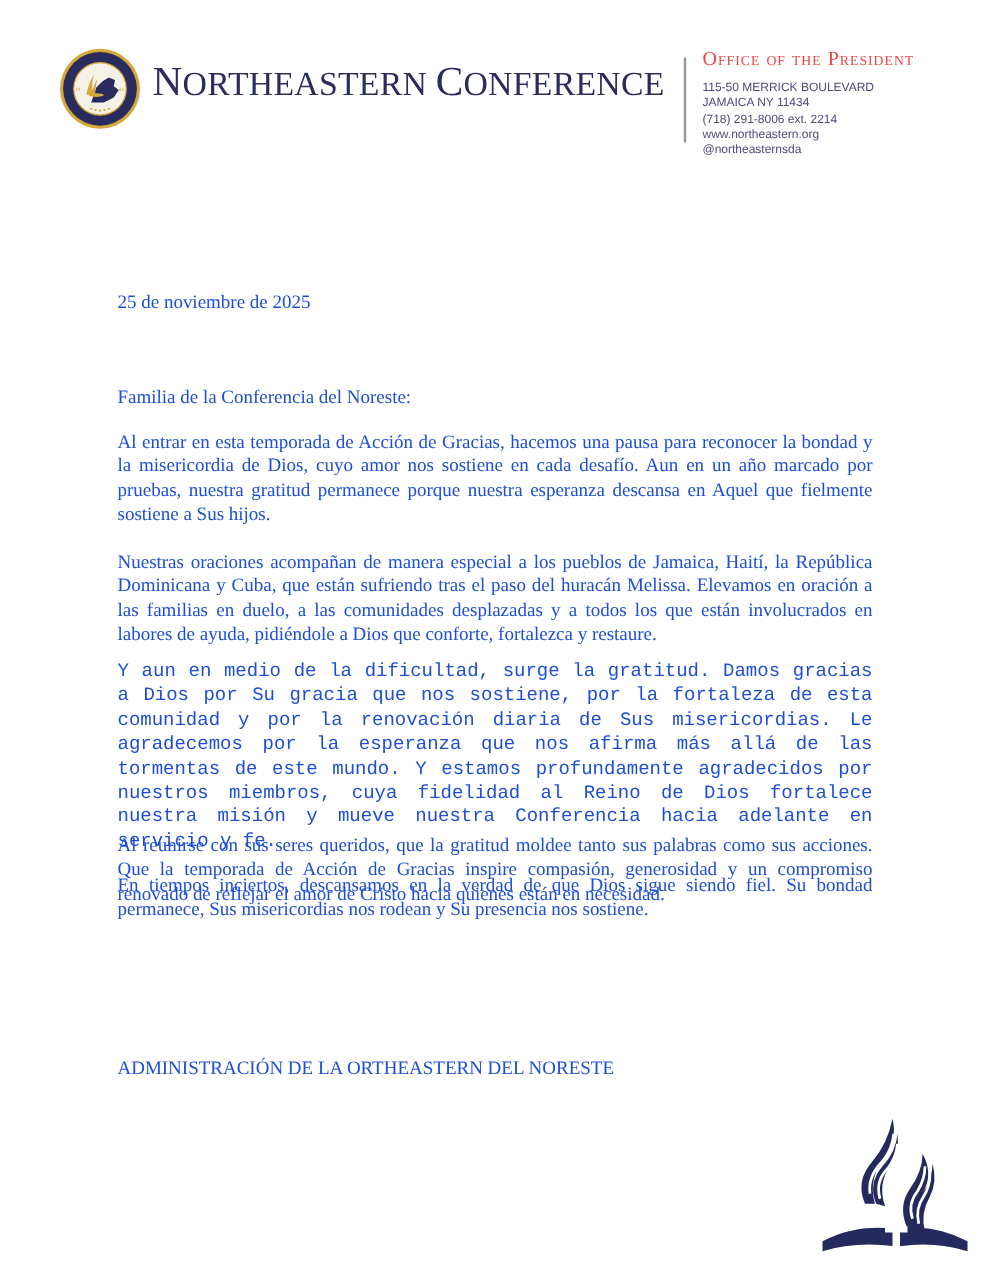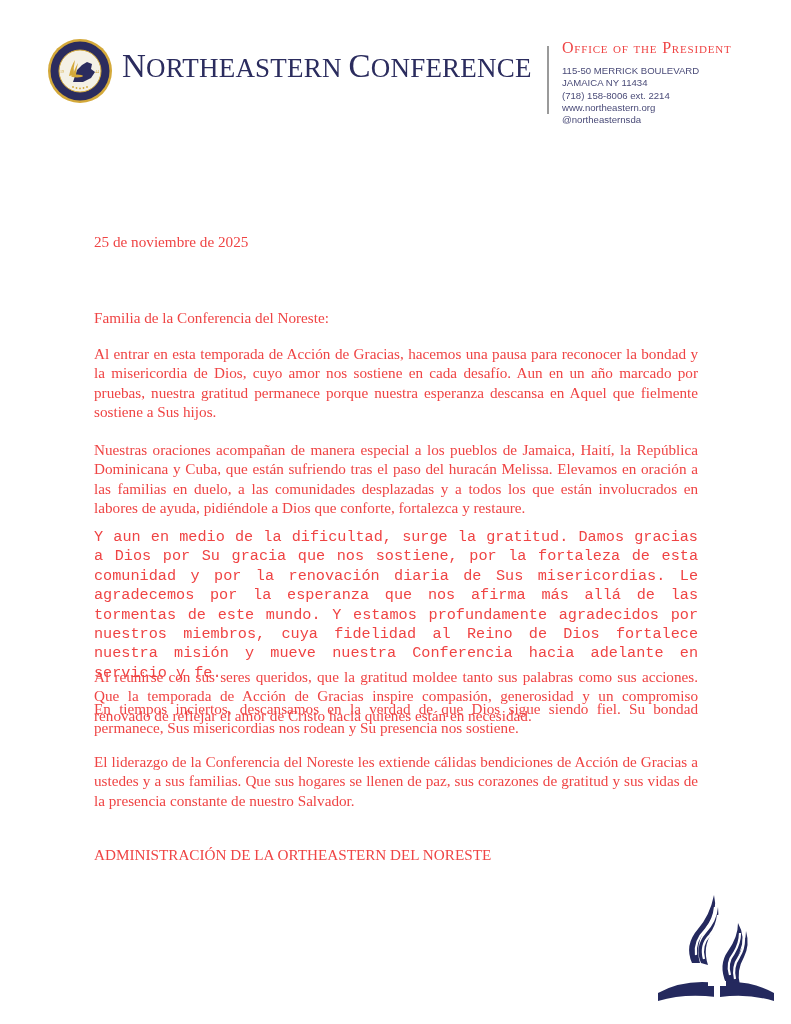--- a/index.html
+++ b/index.html
@@ -15,21 +15,21 @@
       color: #7d7fa8; font-size: 11.5px; letter-spacing: 10.6px; white-space: nowrap; line-height: 1; }
     .divider { position: absolute; left: 547px; top: 46px; width: 2px; height: 68px; background: #9a9a9a; }
     .office-title { position: absolute; left: 562px; top: 39px; font-family: "Liberation Serif", "DejaVu Serif", serif;
       color: #ef4444; font-size: 16px; letter-spacing: 0.8px; white-space: nowrap; font-variant: small-caps; }
     .contact { position: absolute; left: 562px; top: 65px; font-family: "Liberation Sans", "DejaVu Sans", sans-serif;
       color: #4a4b78; font-size: 9.6px; line-height: 12.3px; }
     .contact div { white-space: nowrap; }
 
     
     .text { position: absolute; left: 94px; width: 604px; font-family: "Liberation Serif", "DejaVu Serif", serif;
-      color: #ef4444; font-size: 15.2px; line-height: 19.4px; text-align: justify; }
+      color: #1d4ed8; font-size: 15.2px; line-height: 19.4px; text-align: justify; }
     .date { top: 232px; }
     .salutation { top: 308px; }
     .p1 { top: 344px; }
     .p2 { top: 440px; }
     .p3 { top: 528px; font-family: Liberation Mono, monospace; }
     .p4 { top: 635px; margin-top: 32px; }
     .p5 { top: 699px; }
     .p6 { top: 752px; }
     .signature { top: 845px; }
     .last-line { text-align-last: left; }
@@ -65,33 +65,32 @@
     <span class="big">N</span><span>ORTHEASTERN</span>
     <span class="big">C</span><span>ONFERENCE</span>
   </div>
 
   <div class="divider"></div>
 
   <div class="office-title">Office of the President</div>
   <div class="contact">
     <div>115-50 MERRICK BOULEVARD</div>
     <div>JAMAICA NY 11434</div>
-    <div>(718) 158-8006 ext. 2214</div>
+    <div>(718) 291-8006 ext. 2214</div>
     <div>www.northeastern.org</div>
     <div>@northeasternsda</div>
   </div>
 
   <div class="text date">25 de noviembre de 2025</div>
   <div class="text salutation">Familia de la Conferencia del Noreste:</div>
   <div class="text p2 last-line">Nuestras oraciones acompañan de manera especial a los pueblos de Jamaica, Haití, la República Dominicana y Cuba, que están sufriendo tras el paso del huracán Melissa. Elevamos en oración a las familias en duelo, a las comunidades desplazadas y a todos los que están involucrados en labores de ayuda, pidiéndole a Dios que conforte, fortalezca y restaure.</div>
   <div class="text p1 last-line">Al entrar en esta temporada de Acción de Gracias, hacemos una pausa para reconocer la bondad y la misericordia de Dios, cuyo amor nos sostiene en cada desafío. Aun en un año marcado por pruebas, nuestra gratitud permanece porque nuestra esperanza descansa en Aquel que fielmente sostiene a Sus hijos.</div>
   <div class="text p3 last-line">Y aun en medio de la dificultad, surge la gratitud. Damos gracias a Dios por Su gracia que nos sostiene, por la fortaleza de esta comunidad y por la renovación diaria de Sus misericordias. Le agradecemos por la esperanza que nos afirma más allá de las tormentas de este mundo. Y estamos profundamente agradecidos por nuestros miembros, cuya fidelidad al Reino de Dios fortalece nuestra misión y mueve nuestra Conferencia hacia adelante en servicio y fe.</div>
   <div class="text p4 last-line">Al reunirse con sus seres queridos, que la gratitud moldee tanto sus palabras como sus acciones. Que la temporada de Acción de Gracias inspire compasión, generosidad y un compromiso renovado de reflejar el amor de Cristo hacia quienes están en necesidad.</div>
   <div class="text p5 last-line">En tiempos inciertos, descansamos en la verdad de que Dios sigue siendo fiel. Su bondad permanece, Sus misericordias nos rodean y Su presencia nos sostiene.</div>
-  <div class="text p6 last-line">El liderazgo de la Conferencia del Noreste les extiende cálidas bendiciones de Acción de Gracias a ustedes y a sus familias. Que sus hogares se llenen de paz, sus corazones de gratitud y sus vidas de la presencia constante de nuestro Salvador.</div>
   <div class="text signature">ADMINISTRACIÓN DE LA ORTHEASTERN DEL NORESTE</div>
 
   <svg class="church-logo" viewBox="0 0 124 112">
     <g fill="#24295e">
 
       <path d="M38 70 Q30 52 44 36 Q56 22 60 2 Q64 18 54 32 Q40 50 46 70 Z"></path>
       <path d="M48 74 Q42 56 54 42 Q64 30 66 14 Q68 30 60 42 Q50 56 56 74 Z" fill="#ffffff"></path>
       <path d="M47 70 Q40 54 52 40 Q63 28 64 14 Q66 28 58 40 Q48 54 54 72 Z"></path>
 
       <path d="M72 90 Q64 72 74 58 Q84 44 84 30 Q92 44 86 58 Q78 74 82 90 Z"></path>

